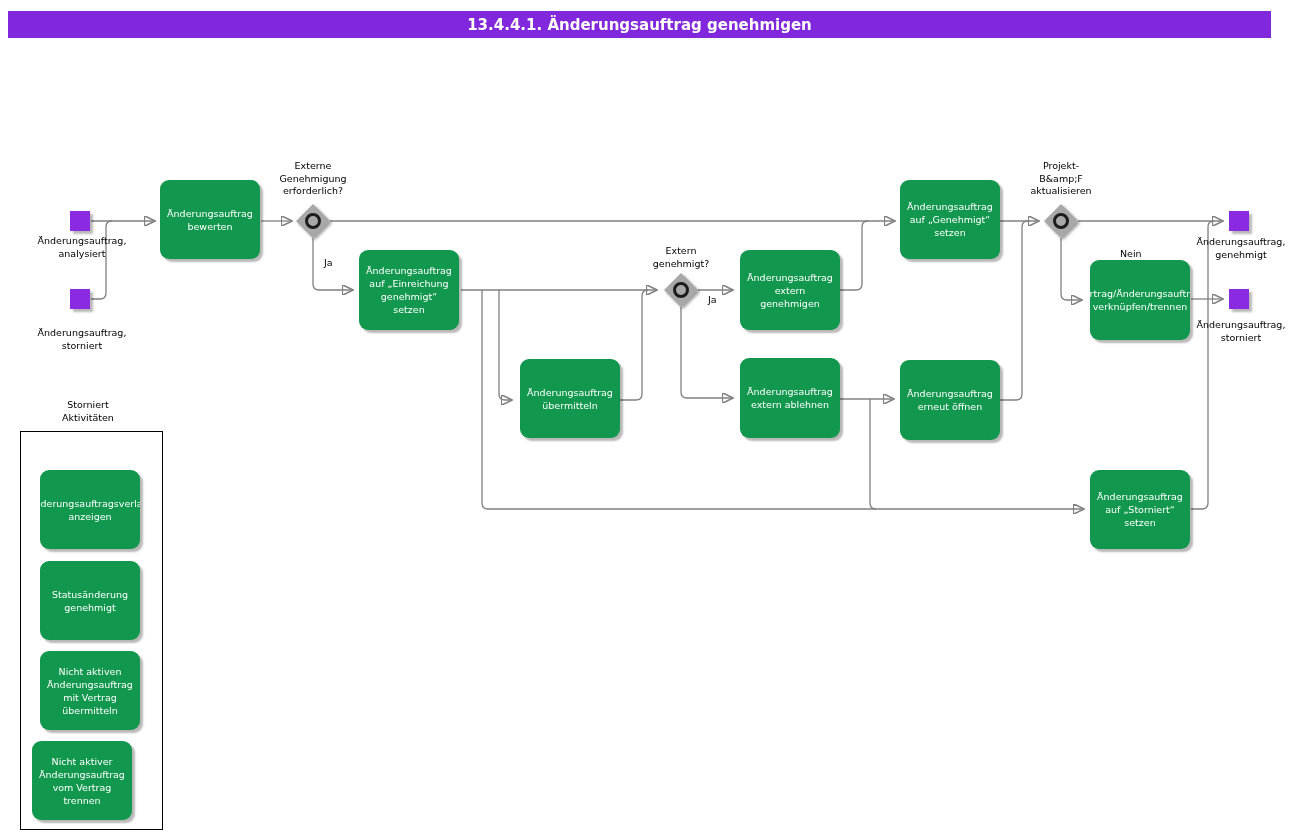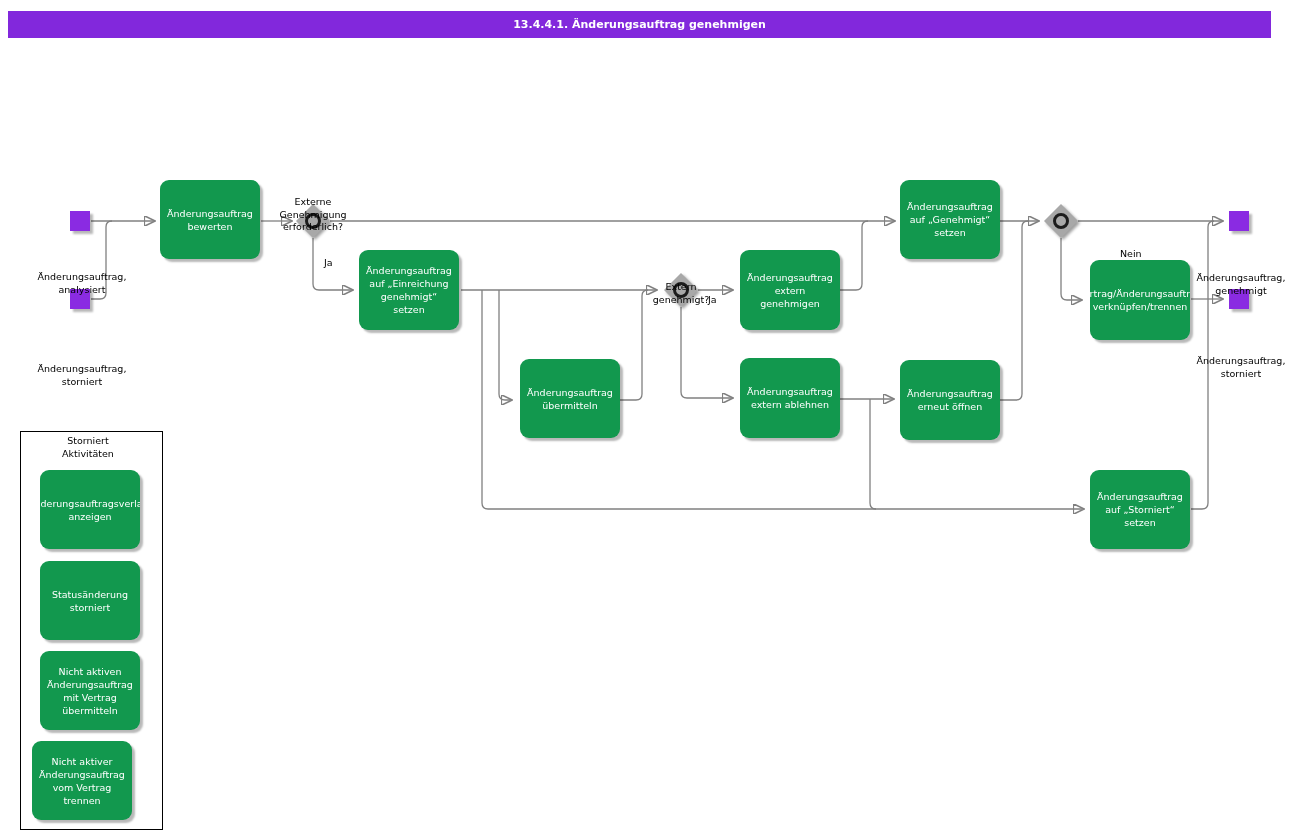--- a/index.html
+++ b/index.html
@@ -1,38 +1,38 @@
 <!DOCTYPE html>
 <html style="--c-bar: #8228dc; --c-event: #8a2be2; --c-task: #12984e; --c-line: #808080; --c-gw: #a8a8a8;"><head>
 <meta charset="utf-8">
 <style>
   html,body{margin:0;padding:0;background:#fff;}
   .canvas{position:relative;width:1304px;height:840px;background:#fff;overflow:hidden;
           font-family:"DejaVu Sans","Liberation Sans",sans-serif;}
   .titlebar{position:absolute;left:8px;top:11px;width:1263px;height:27px;
-            background:var(--c-bar,#8228dc);color:#fff;font-size:11px;font-weight:bold;
+            background:var(--c-bar,#8228dc);color:#fff;font-size:15px;font-weight:bold;
             display:flex;align-items:center;justify-content:center;}
   .edges{position:absolute;left:0;top:0;z-index:1;}
   .edges path{fill:none;stroke:var(--c-line,#808080);stroke-width:1.3px;}
   .task{position:absolute;z-index:2;width:100px;height:79px;background:var(--c-task,#12984e);
         border-radius:9px;box-shadow:3px 3px 2px rgba(0,0,0,.28);
         display:flex;align-items:center;justify-content:center;}
   .task.h80{height:80px;}
   .task.clip{overflow:hidden;}
   .task span{color:#fff;font-size:9.5px;line-height:13px;text-align:center;white-space:pre;}
   .event{position:absolute;z-index:2;width:20px;height:20px;background:var(--c-event,#8a2be2);
          box-shadow:3px 3px 2px rgba(0,0,0,.28);}
   .gateway{position:absolute;z-index:2;width:34px;height:34px;
            filter:drop-shadow(2.5px 2.5px 1.5px rgba(0,0,0,.38));}
   .diamond{position:absolute;left:5px;top:5px;width:24px;height:24px;
            background:var(--c-gw,#a8a8a8);transform:rotate(45deg);}
   .ring{position:absolute;left:9px;top:9px;width:16px;height:16px;box-sizing:border-box;
         border:3px solid #1c1c1c;border-radius:50%;}
   .node-label{position:absolute;z-index:3;width:120px;color:#000;font-size:9.5px;
-              line-height:12.5px;text-align:center;white-space:pre;margin-top:36px;}
+              line-height:12.5px;text-align:center;white-space:pre;}
   .edge-label{position:absolute;z-index:3;color:#000;font-size:9.5px;}
   .group-box{position:absolute;z-index:1;left:20px;top:431px;width:141px;height:397px;
              background:#fff;border:1px solid #000;}
 </style>
 </head>
 <body>
 
 <div class="canvas">
 
   <div class="titlebar">
@@ -95,20 +95,23 @@
     <div class="diamond"></div>
     <div class="ring"></div>
   </div>
   <div class="node-label" style="left:621px;top:245px">Extern
 genehmigt?</div>
 
   <div class="gateway" style="left:1044px;top:204px">
     <div class="diamond"></div>
     <div class="ring"></div>
   </div>
+  <div class="node-label" style="left:1001px;top:160px">Projekt-
+B&amp;amp;F
+aktualisieren</div>
 
   <div class="edge-label" style="left:324px;top:257px">Ja</div>
   <div class="edge-label" style="left:708px;top:294px">Ja</div>
   <div class="edge-label" style="left:1120px;top:248px">Nein</div>
 
   <div class="task" style="left:160px;top:180px">
     <span>Änderungsauftrag
 bewerten</span>
     </div>
 
@@ -161,21 +164,21 @@
 Aktivitäten</div>
   <div class="group-box"></div>
 
   <div class="task clip" style="left:40px;top:470px">
     <span>Änderungsauftragsverlauf
 anzeigen</span>
     </div>
 
   <div class="task" style="left:40px;top:561px">
     <span>Statusänderung
-storniert</span>
+genehmigt</span>
     </div>
 
   <div class="task" style="left:40px;top:651px">
     <span>Nicht aktiven
 Änderungsauftrag
 mit Vertrag
 übermitteln</span>
     </div>
 
   <div class="task" style="left:32px;top:741px">

